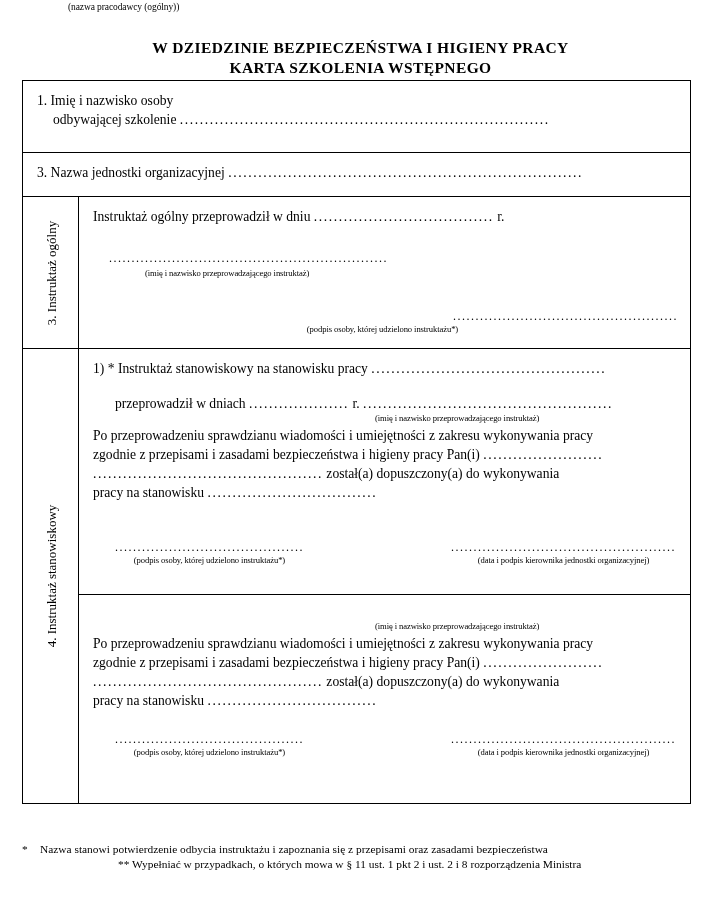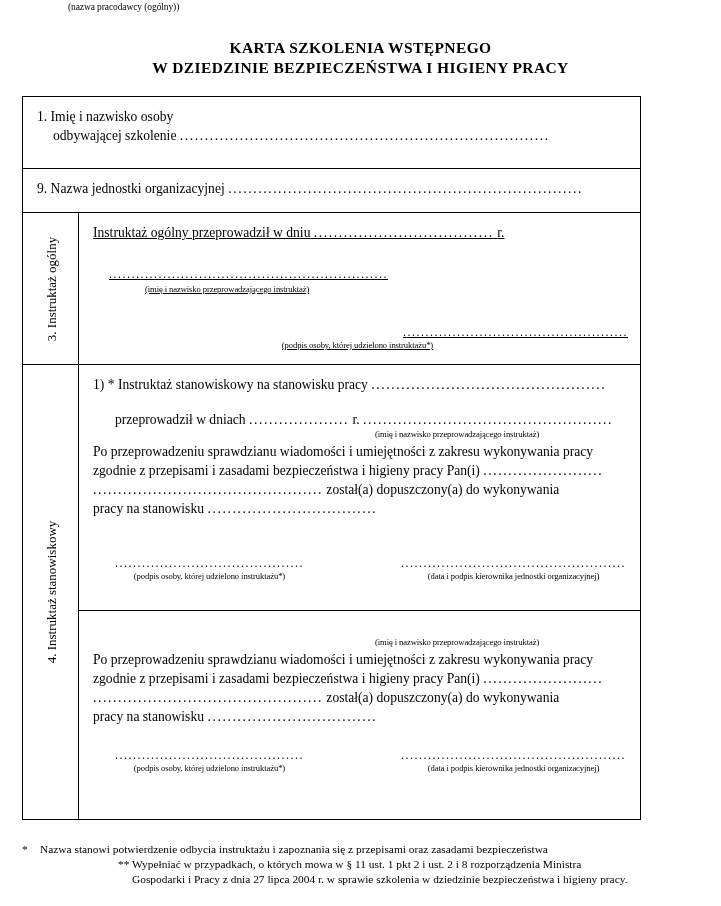--- a/index.html
+++ b/index.html
@@ -45,22 +45,22 @@
     font-size: 15.5px;
     letter-spacing: 0.4px;
     line-height: 20px;
     white-space: nowrap;
   }
 
   
   .form-table {
     position: absolute;
     left: 22px;
-    top: 96px;
-    width: 619px;
+    top: 80px;
+    width: 669px;
     border: 1.6px solid #000;
     border-collapse: collapse;
     box-sizing: border-box;
   }
   .row {
     display: flex;
     border-bottom: 1.6px solid #000;
     box-sizing: border-box;
   }
   .row.last { border-bottom: none; }
@@ -130,21 +130,21 @@
   }
   .right-block .caption { text-align: center; }
   .spacer-16 { height: 16px; }
   .spacer-22 { height: 22px; }
   .spacer-30 { height: 30px; }
   .spacer-38 { height: 38px; }
 
   
   .r1 { min-height: 72px; }
   .r2 { min-height: 44px; }
-  .r3 { min-height: 152px; text-decoration: underline; }
+  .r3 { min-height: 152px; }
   .r4a { min-height: 246px; }
   .r4b { min-height: 208px; }
 
   
   .footnotes {
     position: absolute;
     left: 22px;
     top: 842px;
     width: 680px;
     font-size: 11.4px;
@@ -162,40 +162,40 @@
   .fn-dstar2 { padding-left: 110px; }
 </style>
 </head>
 <body>
 
 <div class="page">
 
   <div class="employer-caption">(nazwa pracodawcy (ogólny))</div>
 
   <div class="title-block">
+    <div class="title-line">W DZIEDZINIE BEZPIECZEŃSTWA I HIGIENY PRACY</div>
     <div class="title-line">KARTA SZKOLENIA WSTĘPNEGO</div>
-    <div class="title-line">W DZIEDZINIE BEZPIECZEŃSTWA I HIGIENY PRACY</div>
   </div>
 
   <div class="form-table">
 
     <div class="row r1">
       <div class="cell">
         <div class="ln">1. Imię i nazwisko osoby</div>
         <div class="ln indent-1">
           <span>odbywającej szkolenie</span>
           <span class="dots">..........................................................................</span>
         </div>
       </div>
     </div>
 
     <div class="row r2">
       <div class="cell">
         <div class="ln">
-          <span>9. Nazwa jednostki organizacyjnej</span>
+          <span>3. Nazwa jednostki organizacyjnej</span>
           <span class="dots">.......................................................................</span>
         </div>
       </div>
     </div>
 
     <div class="row r3">
       <div class="side-label">
         <div class="side-label-inner two-line">3. Instruktaż ogólny</div>
       </div>
       <div class="cell">
@@ -301,16 +301,15 @@
 
   <div class="footnotes">
     <div class="fn-star">
       <div class="mark">*</div>
       <div>Nazwa stanowi potwierdzenie odbycia instruktażu i zapoznania się z przepisami oraz zasadami bezpieczeństwa</div>
     </div>
     <div class="fn-dstar">
       <span>**</span>
       <span>Wypełniać w przypadkach, o których mowa w § 11 ust. 1 pkt  2 i ust. 2 i 8 rozporządzenia Ministra</span>
     </div>
-    <div class="fn-dstar2">Gospodarki i Pracy z dnia 27 lipca 2004 r. w sprawie szkolenia w dziedzinie bezpieczeństwa i higieny pracy.</div>
   </div>
 
 </div>
 
 </body></html>

